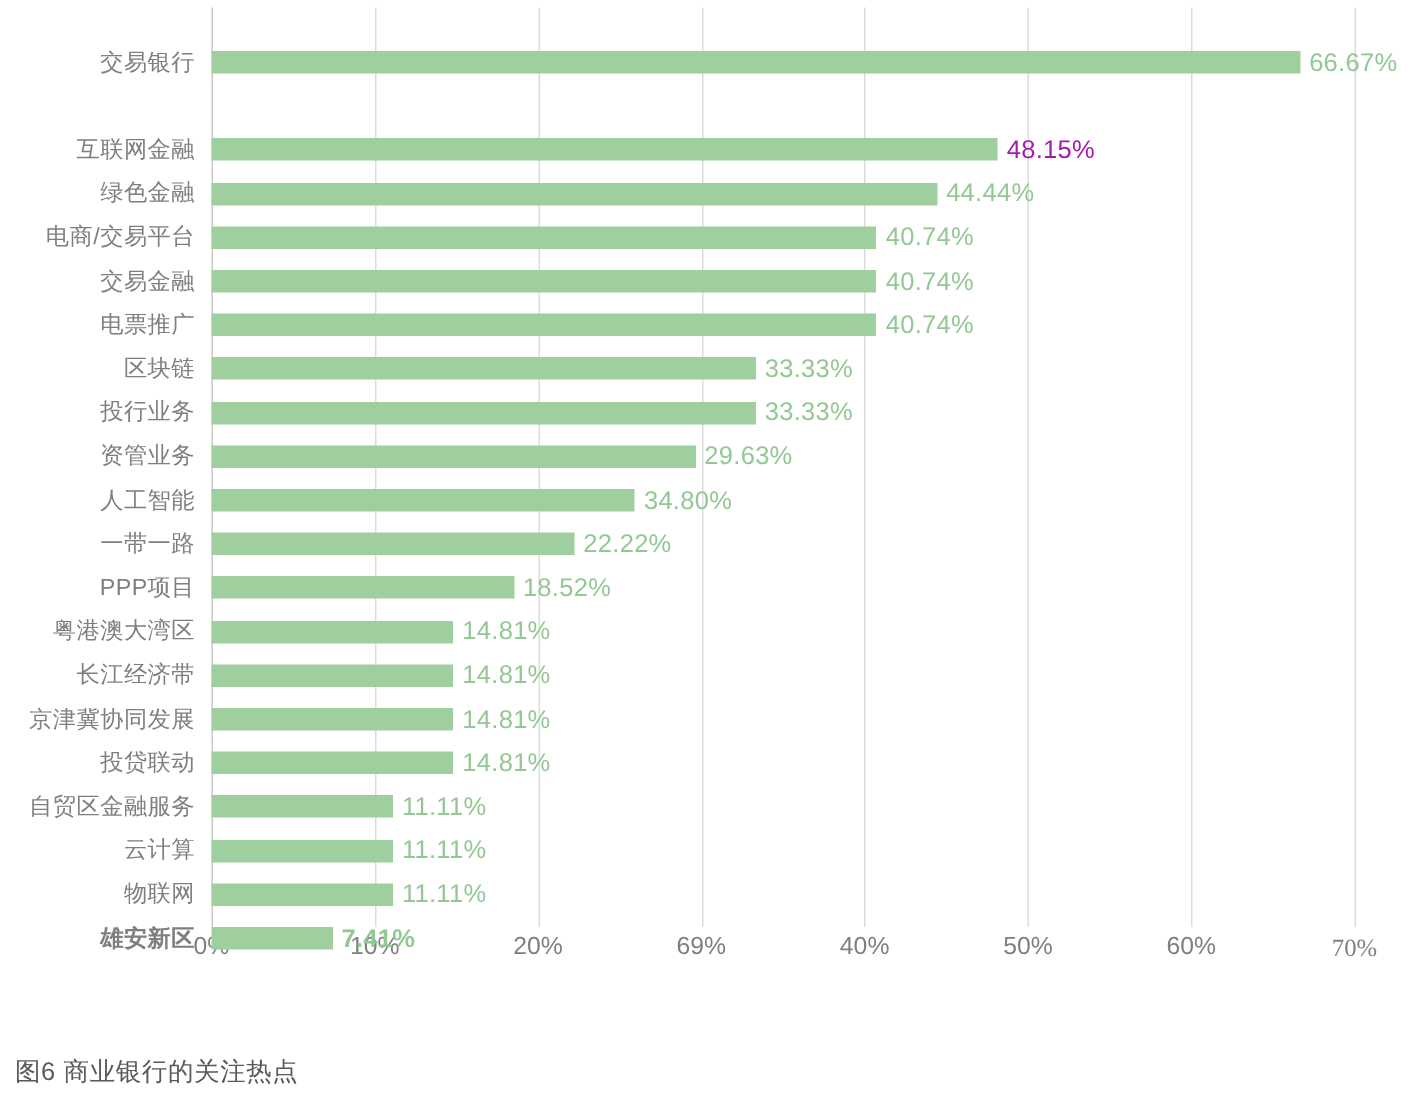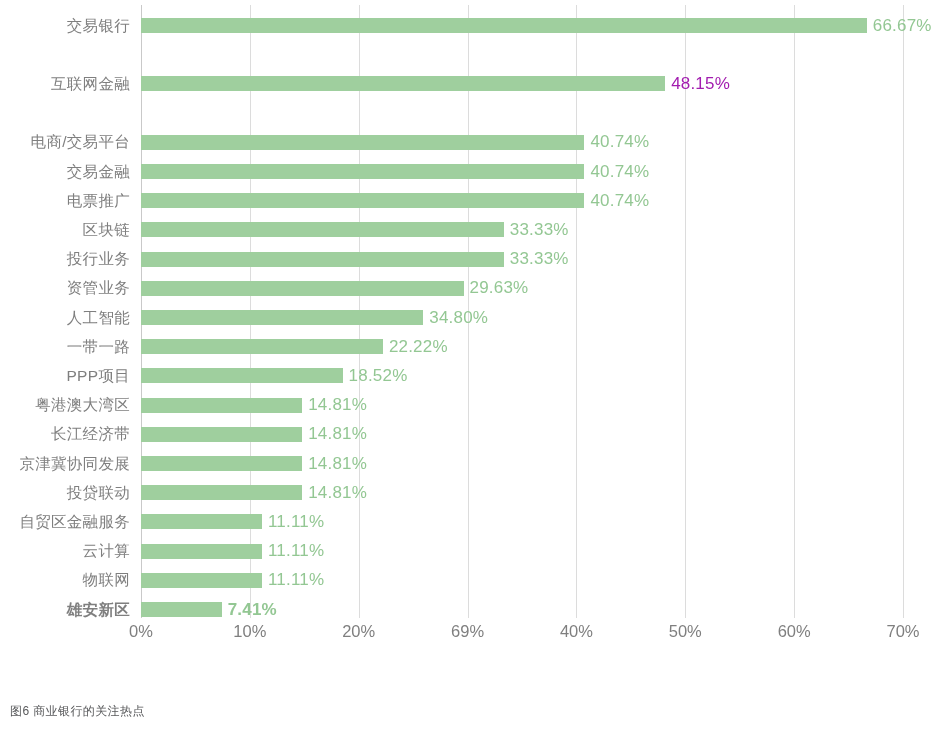--- a/index.html
+++ b/index.html
@@ -50,21 +50,21 @@
     width: 1px;
     background: #dcdcdc;
   }
   .gridline.axis-zero {
     background: #c9c9c9;
   }
 
   #rows {
     position: absolute;
     left: 0;
-    top: 0;
+    top: 16px;
     width: 100%;
     height: 100%;
     z-index: 2;
   }
 
   .row {
     position: absolute;
     left: 0;
     right: 0;
     height: 29.2px;
@@ -115,21 +115,21 @@
     font-size: 16.5px;
     color: #7f7f7f;
     white-space: nowrap;
   }
 
   
   #caption {
     position: absolute;
     left: 10px;
     top: 703px;
-    font-size: 12px;
+    font-size: 17px;
     color: #58595b;
     letter-spacing: 0.4px;
     white-space: nowrap;
   }
 </style>
 </head>
 <body>
 
 <div id="figure">
 
@@ -149,20 +149,25 @@
           <div class="row" style="top: 6px;">
             <span class="cat-label">交易银行</span>
             <div class="bar" style="width: 725.751px; background: rgb(159, 207, 158);"></div>
             <span class="bar-value" style="left: 731.751px; color: rgb(147, 199, 147);">66.67%</span>
           </div>
           <div class="row" style="top: 64.4px;">
             <span class="cat-label">互联网金融</span>
             <div class="bar" style="width: 524.147px; background: rgb(159, 207, 158);"></div>
             <span class="bar-value" style="left: 530.147px; color: #a21caf;">48.15%</span>
           </div>
+          <div class="row" style="top: 93.6px;">
+            <span class="cat-label">绿色金融</span>
+            <div class="bar" style="width: 483.761px; background: rgb(159, 207, 158);"></div>
+            <span class="bar-value" style="left: 489.761px; color: rgb(147, 199, 147);">44.44%</span>
+          </div>
           <div class="row" style="top: 122.8px;">
             <span class="cat-label">电商/交易平台</span>
             <div class="bar" style="width: 443.484px; background: rgb(159, 207, 158);"></div>
             <span class="bar-value" style="left: 449.484px; color: rgb(147, 199, 147);">40.74%</span>
           </div>
           <div class="row" style="top: 152px;">
             <span class="cat-label">交易金融</span>
             <div class="bar" style="width: 443.484px; background: rgb(159, 207, 158);"></div>
             <span class="bar-value" style="left: 449.484px; color: rgb(147, 199, 147);">40.74%</span>
           </div>
@@ -246,18 +251,18 @@
   </div>
 
   <div id="xaxis">
       <span class="xtick" style="left: 0px;">0%</span>
       <span class="xtick" style="left: 108.857px;">10%</span>
       <span class="xtick" style="left: 217.714px;">20%</span>
       <span class="xtick" style="left: 326.571px;">69%</span>
       <span class="xtick" style="left: 435.429px;">40%</span>
       <span class="xtick" style="left: 544.286px;">50%</span>
       <span class="xtick" style="left: 653.143px;">60%</span>
-      <span class="xtick" style="left: 762px;">70%</span>
+      <span class="xtick" style="left: 762px; font-family: Liberation Serif, serif;">70%</span>
     </div>
 
   <div id="caption">图6  商业银行的关注热点</div>
 
 </div>
 
 </body></html>

